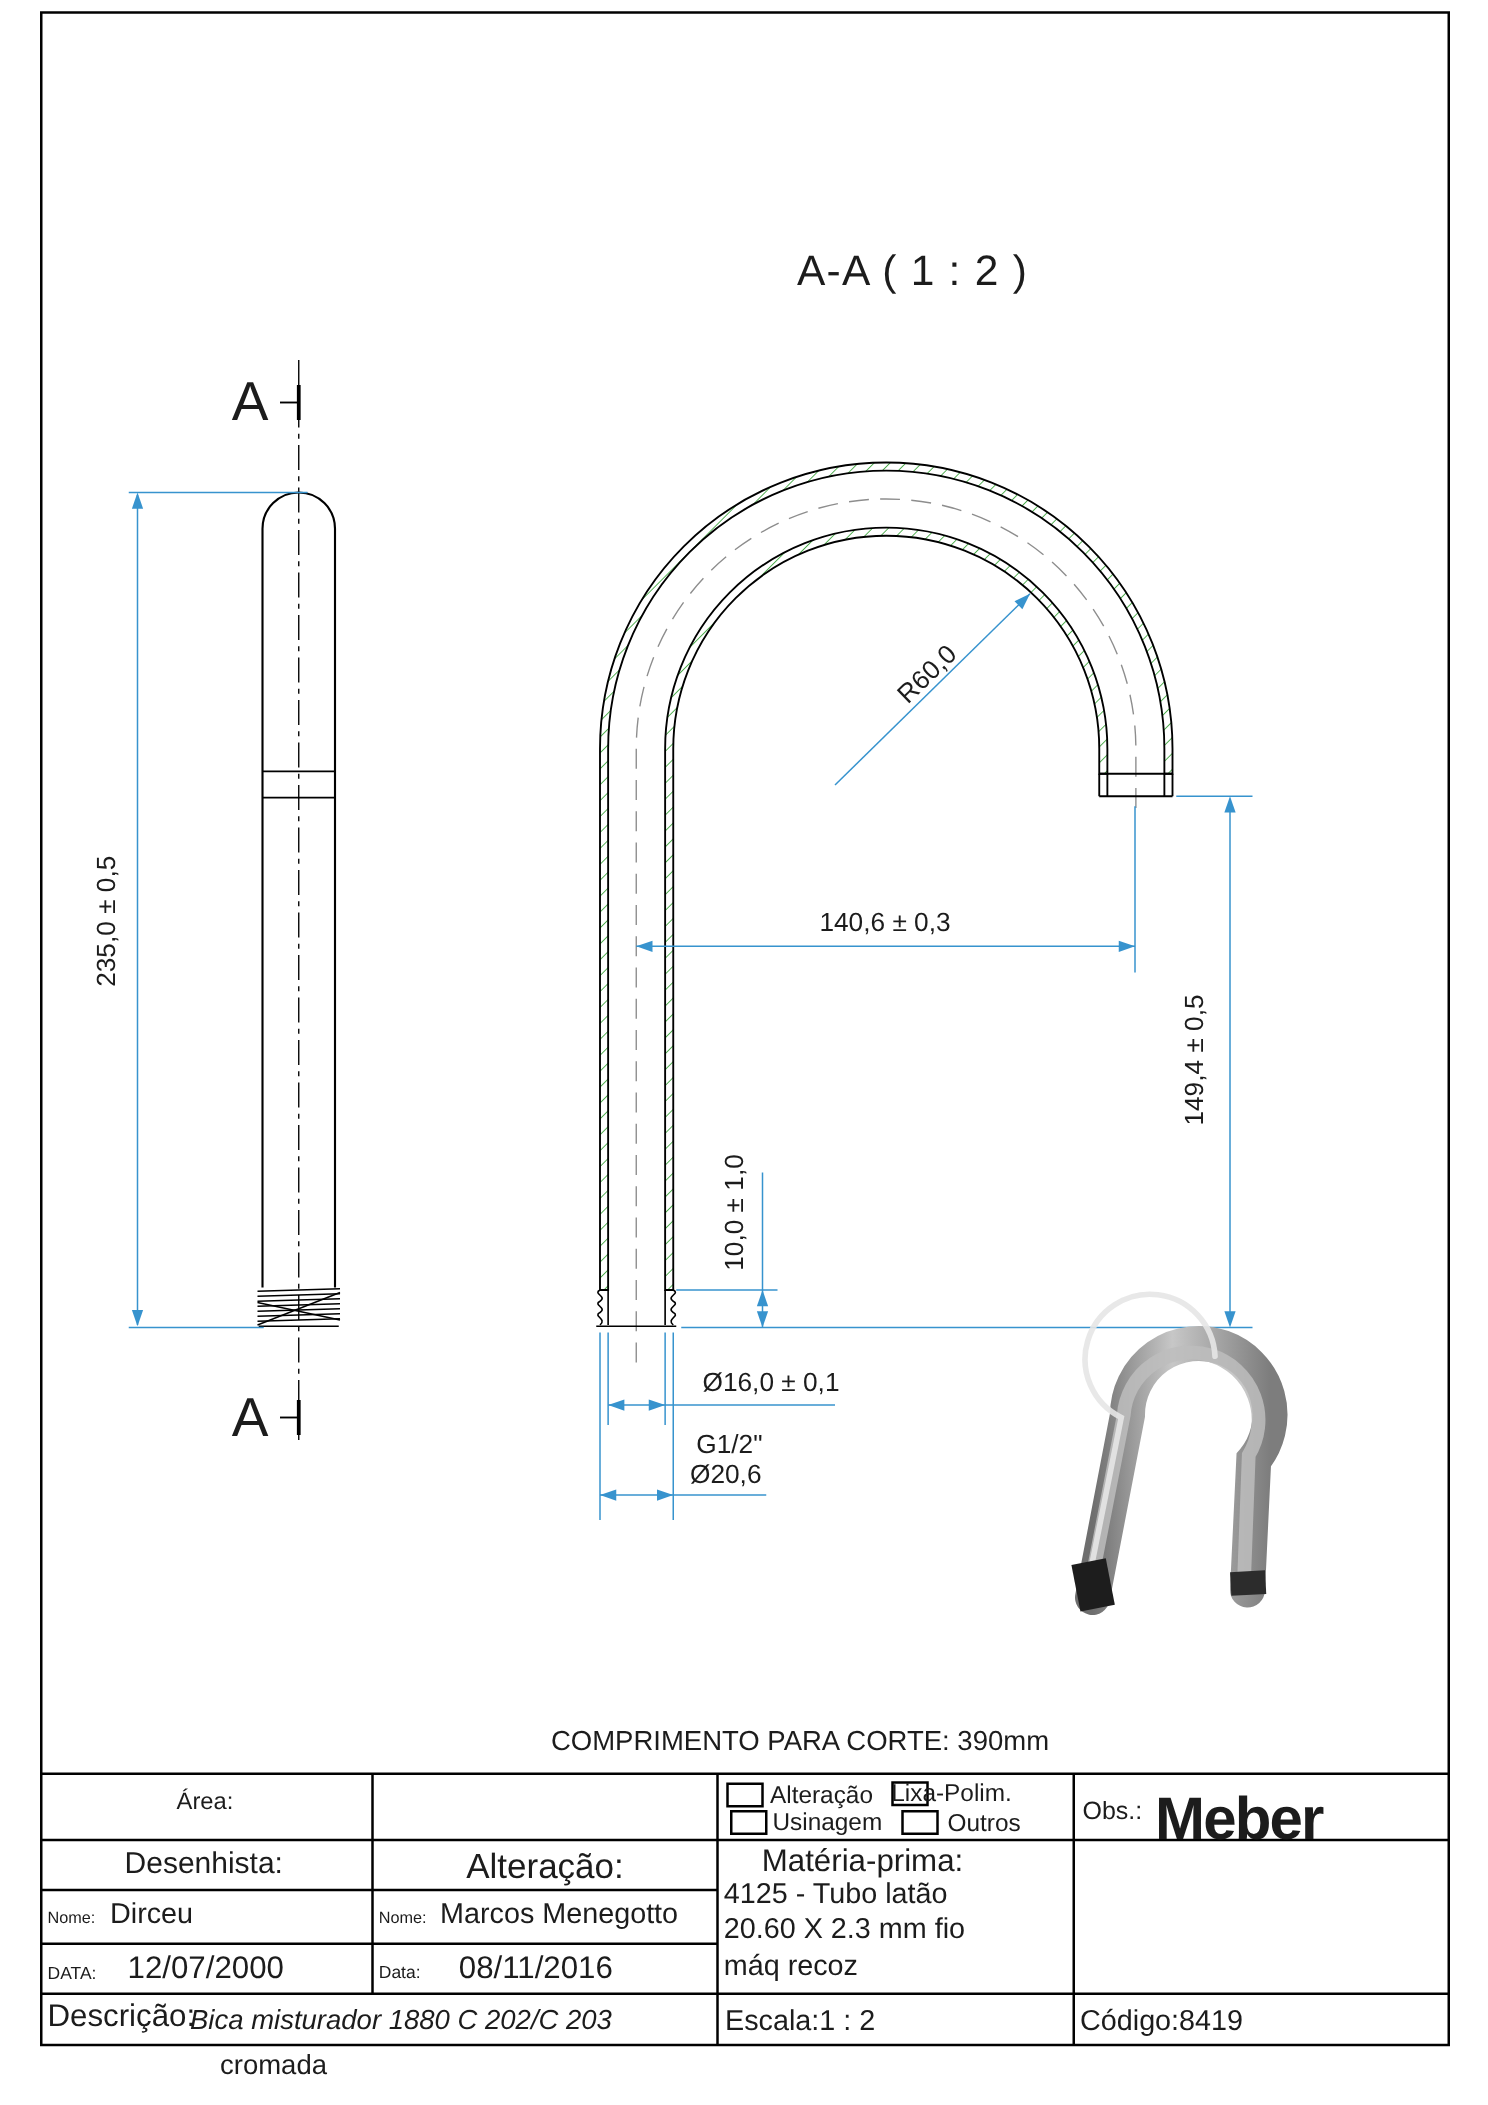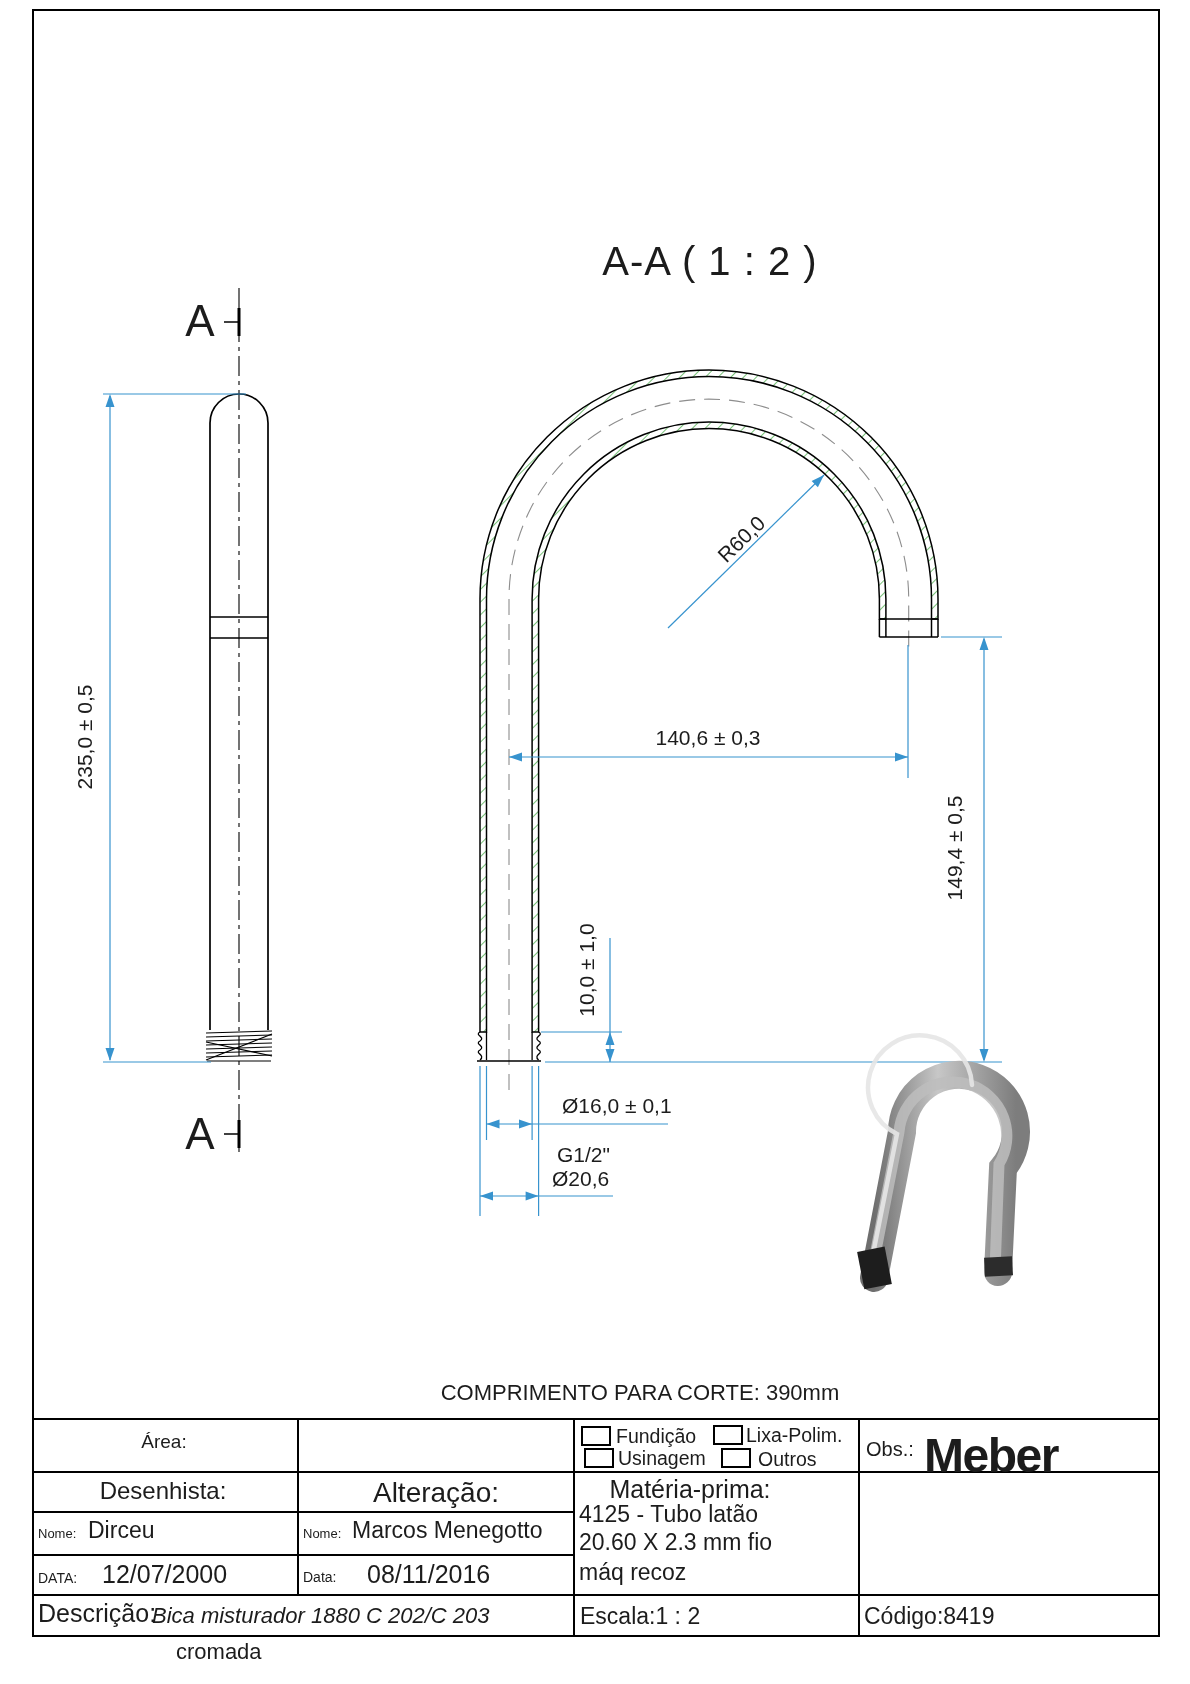--- a/index.html
+++ b/index.html
@@ -3,38 +3,38 @@
 <meta charset="utf-8">
 <style>
   html,body{margin:0;padding:0;}
   body{
     width:1190px;height:1684px;position:relative;background:#ffffff;
     font-family:"Liberation Sans", sans-serif;color:#1c1c1c;overflow:hidden;
   }
   svg{position:absolute;left:0;top:0;}
   .txt{position:absolute;line-height:1.05;white-space:nowrap;}
   .center{text-align:center;}
-  #view-title{left:540px;top:200px;width:340px;font-size:40px;letter-spacing:1px;margin-top:40px;}
+  #view-title{left:560px;top:200px;width:340px;font-size:34px;letter-spacing:1px;}
   #cut-note{left:420px;top:1381px;width:440px;font-size:22px;}
   #area-label{left:33px;top:1432px;width:262px;font-size:19px;}
   #desenhista-label{left:33px;top:1478px;width:260px;font-size:24px;}
   #alteracao-label{left:298px;top:1478px;width:276px;font-size:28px;}
   .small-label{font-size:13px;color:#1c1c1c;}
   #nome1-label{left:38px;top:1527px;}
   #nome1-value{left:88px;top:1518px;font-size:23px;}
   #nome2-label{left:303px;top:1527px;}
   #nome2-value{left:352px;top:1518px;font-size:23px;}
   #data1-label{left:38px;top:1571px;font-size:14px;}
   #data1-value{left:102px;top:1561px;font-size:25px;}
   #data2-label{left:303px;top:1570px;font-size:14px;}
   #data2-value{left:367px;top:1561px;font-size:25px;}
   .chk-label{font-size:19.5px;}
   #opt-fundicao{left:616px;top:1426px;}
   #opt-usinagem{left:618px;top:1448px;}
-  #opt-lixa{left:746px;top:1425px;}
+  #opt-lixa{left:713px;top:1425px;}
   #opt-outros{left:758px;top:1449px;}
   #obs-label{left:866px;top:1424px;font-size:20px;margin-top:15px;}
   #materia-label{left:574px;top:1476px;width:232px;font-size:25px;}
   .mp-line{left:579px;font-size:23px;}
   #mp-line1{top:1502px;}
   #mp-line2{top:1530px;}
   #mp-line3{top:1560px;}
   #logo{left:859px;top:1431px;width:264px;font-size:48px;font-weight:bold;letter-spacing:-1.5px;}
   #descricao-label{left:38px;top:1600px;font-size:25px;}
   #descricao-line1{left:152px;top:1604px;font-size:22px;font-style:italic;}
@@ -208,21 +208,21 @@
 <div class="txt small-label" id="nome1-label">Nome:</div>
 <div class="txt" id="nome1-value">Dirceu</div>
 <div class="txt small-label" id="nome2-label">Nome:</div>
 <div class="txt" id="nome2-value">Marcos Menegotto</div>
 
 <div class="txt" id="data1-label">DATA:</div>
 <div class="txt" id="data1-value">12/07/2000</div>
 <div class="txt" id="data2-label">Data:</div>
 <div class="txt" id="data2-value">08/11/2016</div>
 
-<div class="txt chk-label" id="opt-fundicao">Fundição</div>
+<div class="txt chk-label" id="opt-fundicao">Alteração</div>
 <div class="txt chk-label" id="opt-usinagem">Usinagem</div>
 <div class="txt chk-label" id="opt-lixa">Lixa-Polim.</div>
 <div class="txt chk-label" id="opt-outros">Outros</div>
 <div class="txt" id="obs-label">Obs.:</div>
 
 <div class="txt center" id="materia-label">Matéria-prima:</div>
 <div class="txt mp-line" id="mp-line1">4125 - Tubo latão</div>
 <div class="txt mp-line" id="mp-line2">20.60 X 2.3 mm fio</div>
 <div class="txt mp-line" id="mp-line3">máq recoz</div>
 

